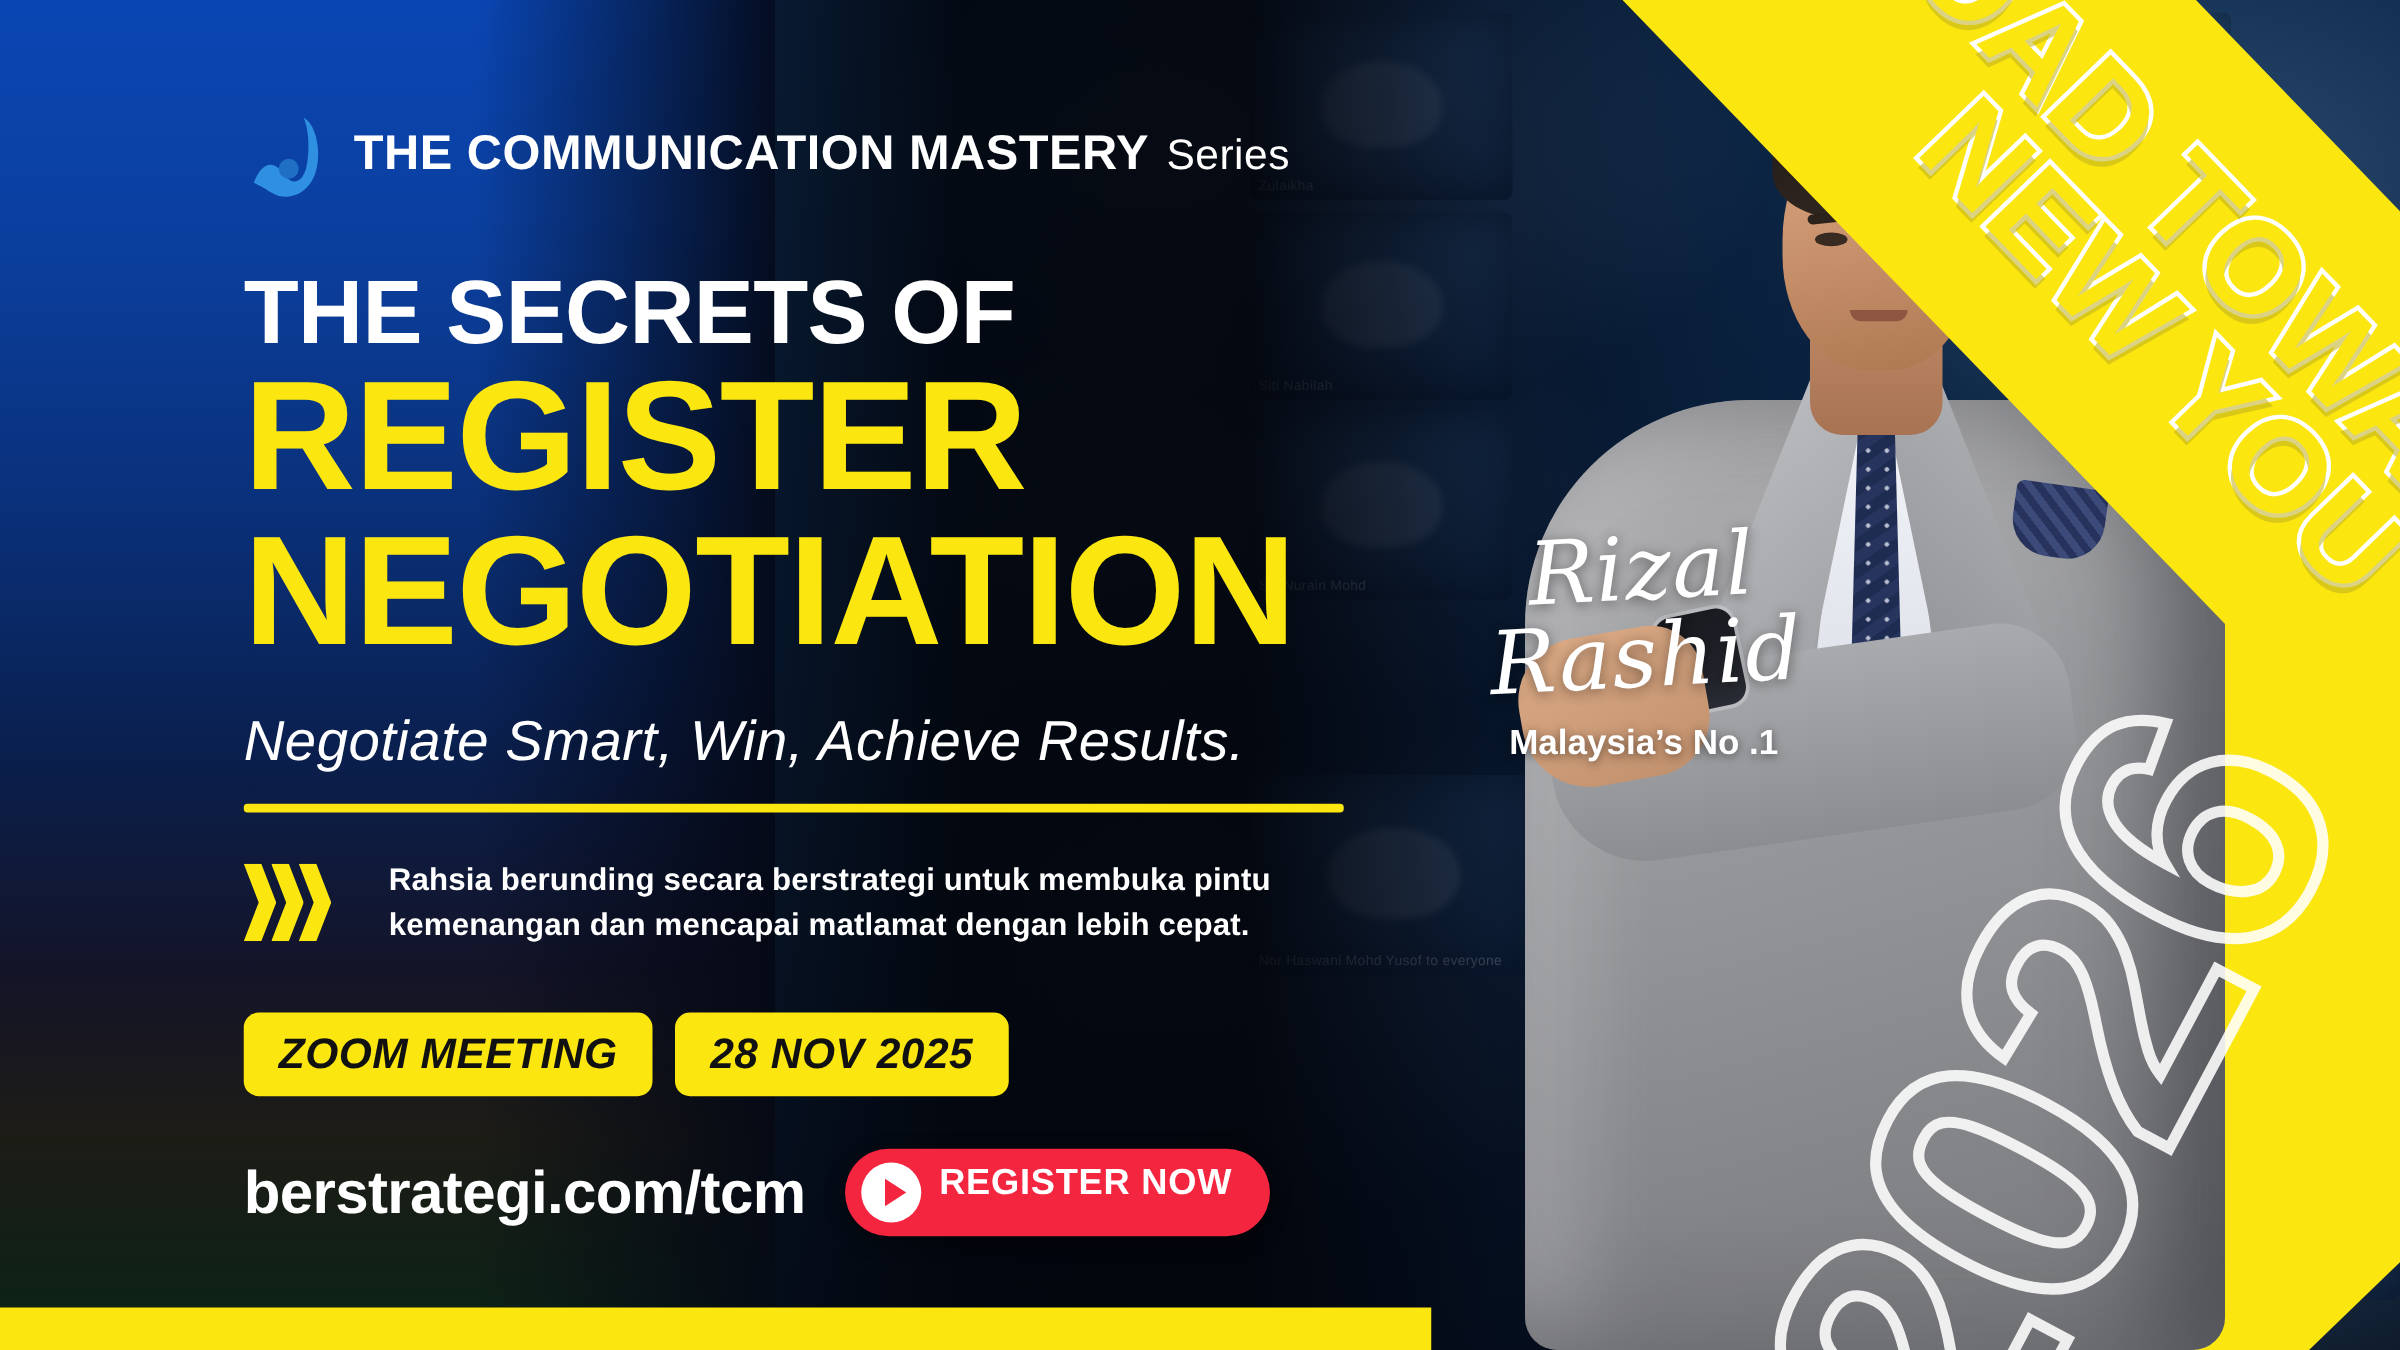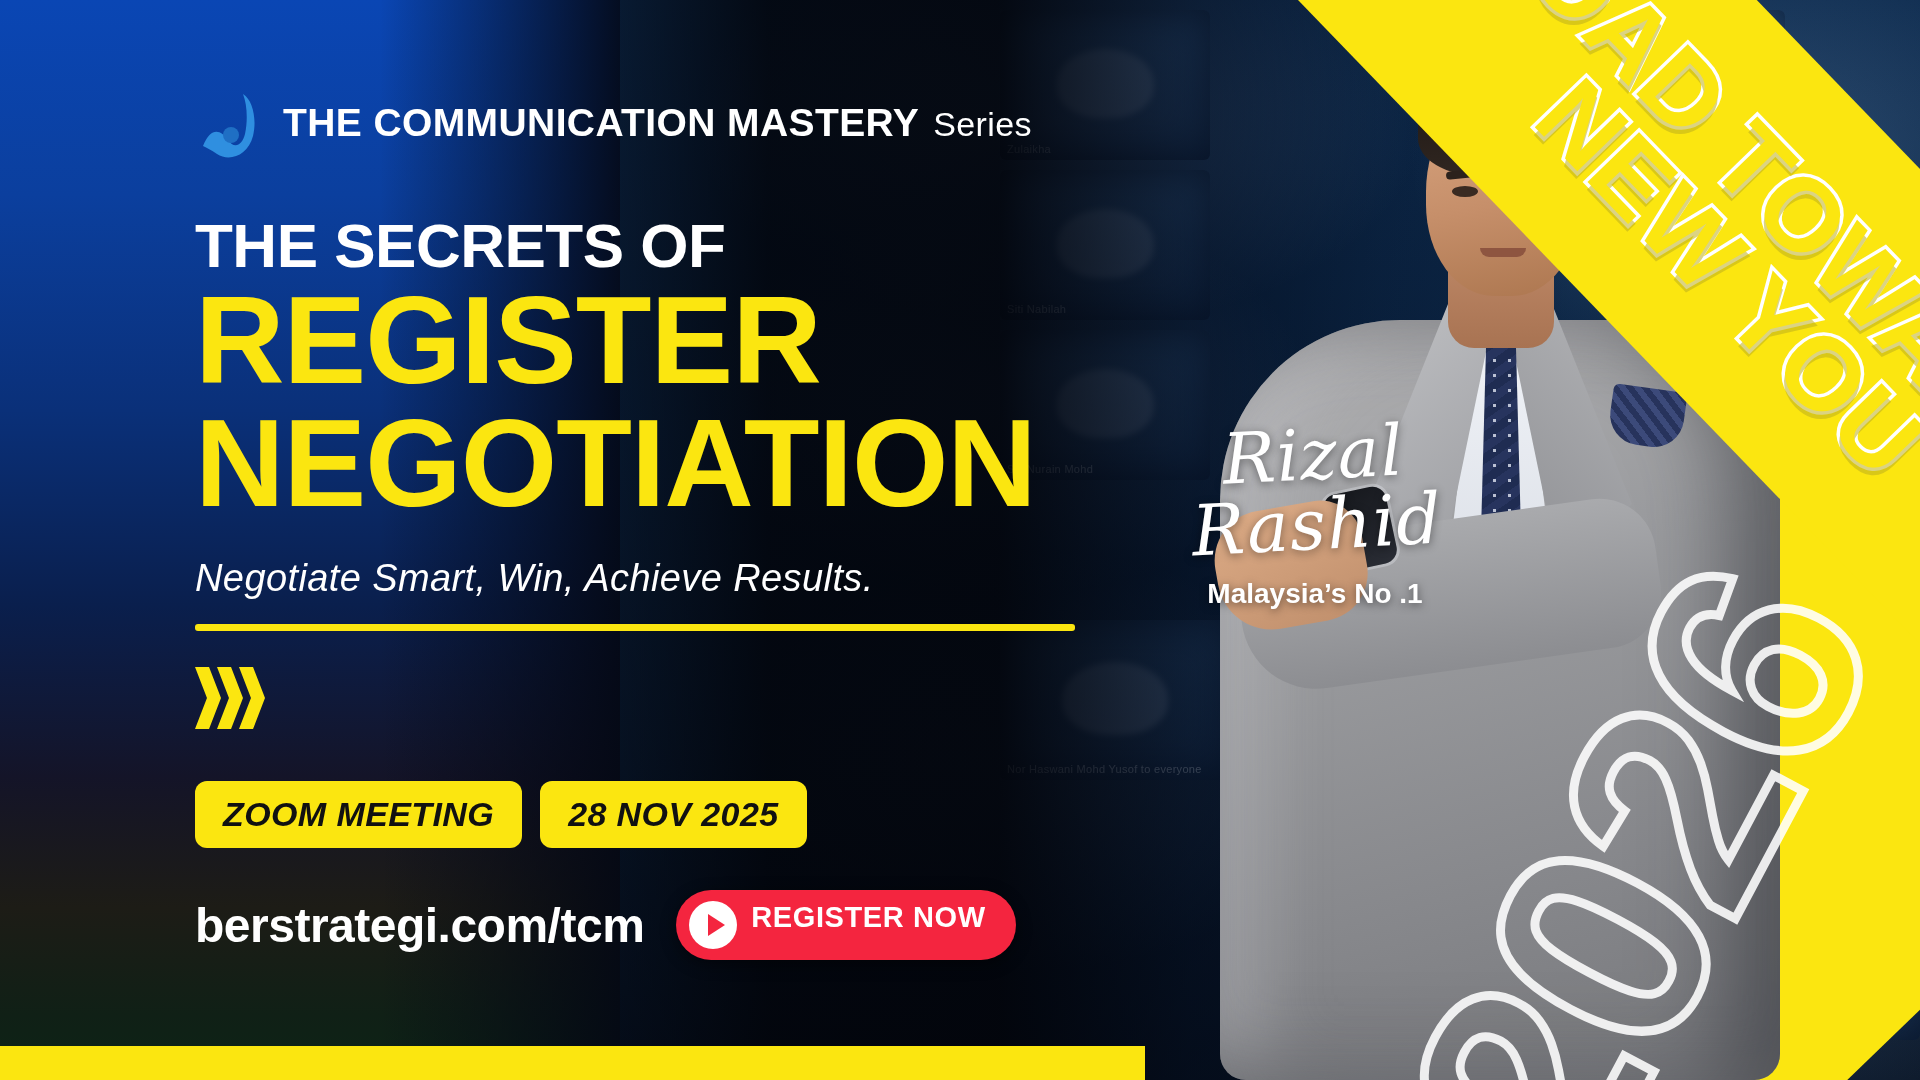--- a/index.html
+++ b/index.html
@@ -190,29 +190,29 @@
 
   .brandrow{ display:flex; align-items:center; gap:22px; padding-top:86px; }
   .logo{ width:66px; height:74px; position:relative; flex:none; }
   .brand-title{
     font-size:39px; font-weight:700; color:#ffffff; letter-spacing:.4px;
     white-space:nowrap; display:flex; align-items:baseline; gap:14px;
   }
   .brand-series{ font-size:34px; font-weight:400; }
 
   .h1{
-    margin-top:56px; font-size:62px; font-weight:800; color:#ffffff;
+    margin-top:56px; font-size:72px; font-weight:800; color:#ffffff;
     letter-spacing:-.5px; line-height:.96; white-space:nowrap;
   }
   .h2{
     margin-top:6px; font-size:124px; font-weight:800; color:#fbe610;
     letter-spacing:-1px; line-height:.95; white-space:nowrap;
   }
   .tagline{
-    margin-top:34px; font-size:38px; font-style:italic; font-weight:400;
+    margin-top:34px; font-size:45px; font-style:italic; font-weight:400;
     color:#ffffff; letter-spacing:.4px; white-space:nowrap;
   }
   .rule{
     margin-top:24px; width:880px; height:7px; background:#fbe610; border-radius:3px;
   }
 
   .descrow{ display:flex; align-items:center; gap:50px; margin-top:36px; }
   .chevrons{ display:flex; flex:none; }
   .chev{
     width:26px; height:62px; background:#fbe610; margin-right:-4px;
@@ -352,20 +352,21 @@
 
     <div class="tagline">Negotiate Smart, Win, Achieve Results.</div>
     <div class="rule"></div>
 
     <div class="descrow">
       <div class="chevrons">
         <div class="chev"></div>
         <div class="chev"></div>
         <div class="chev"></div>
       </div>
+      <div class="desc">Rahsia berunding  secara berstrategi untuk membuka pintu kemenangan dan mencapai matlamat dengan lebih cepat.</div>
     </div>
 
     <div class="pills">
       <div class="pill">ZOOM MEETING</div>
       <div class="pill">28 NOV 2025</div>
     </div>
 
     <div class="ctarow">
       <div class="url">berstrategi.com/tcm</div>
       <div class="cta">

